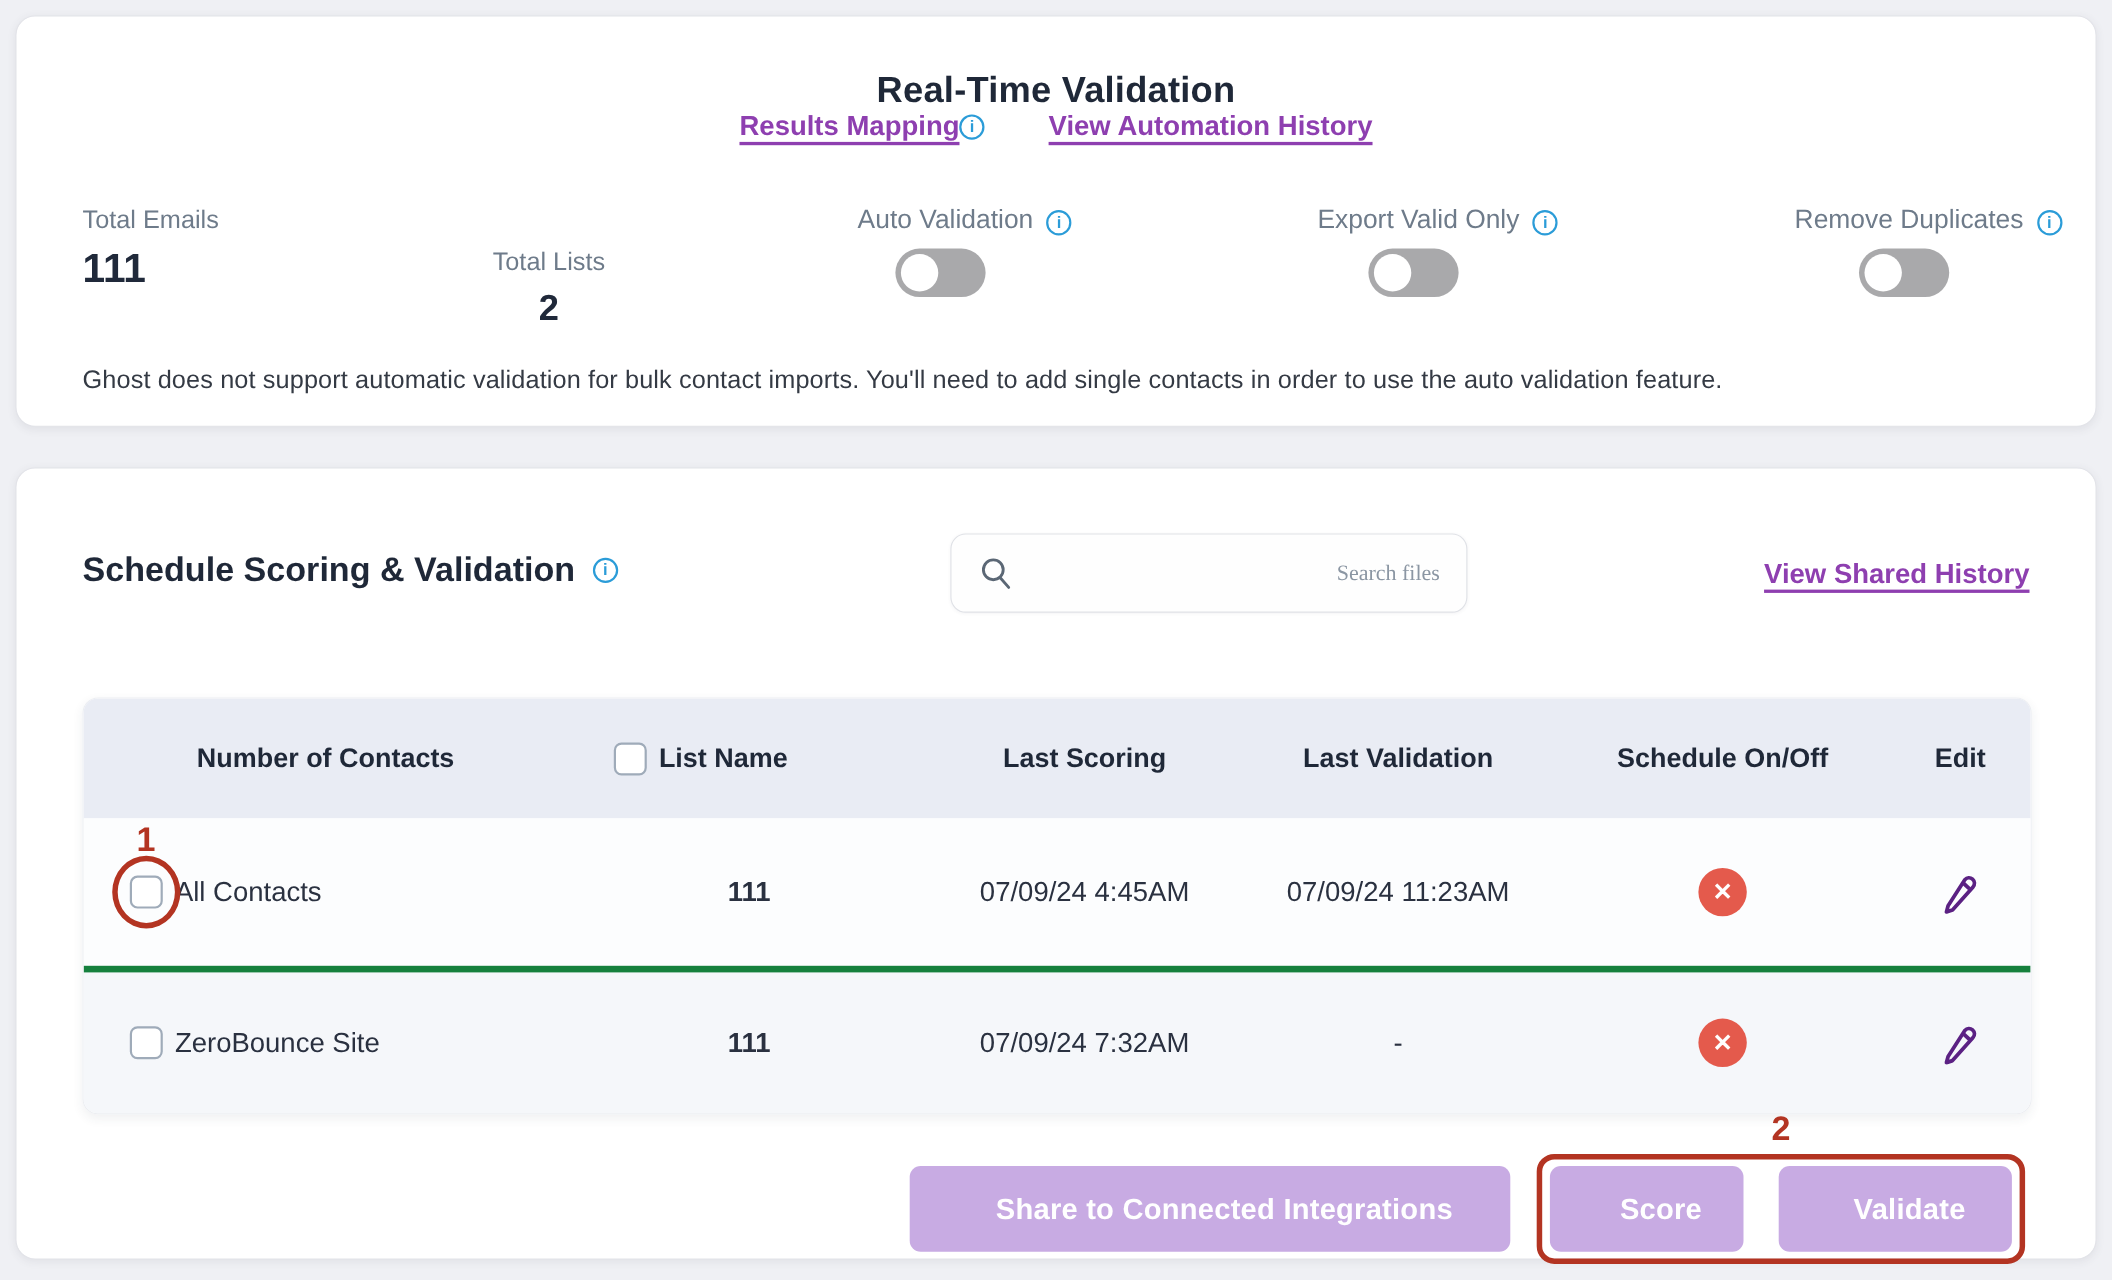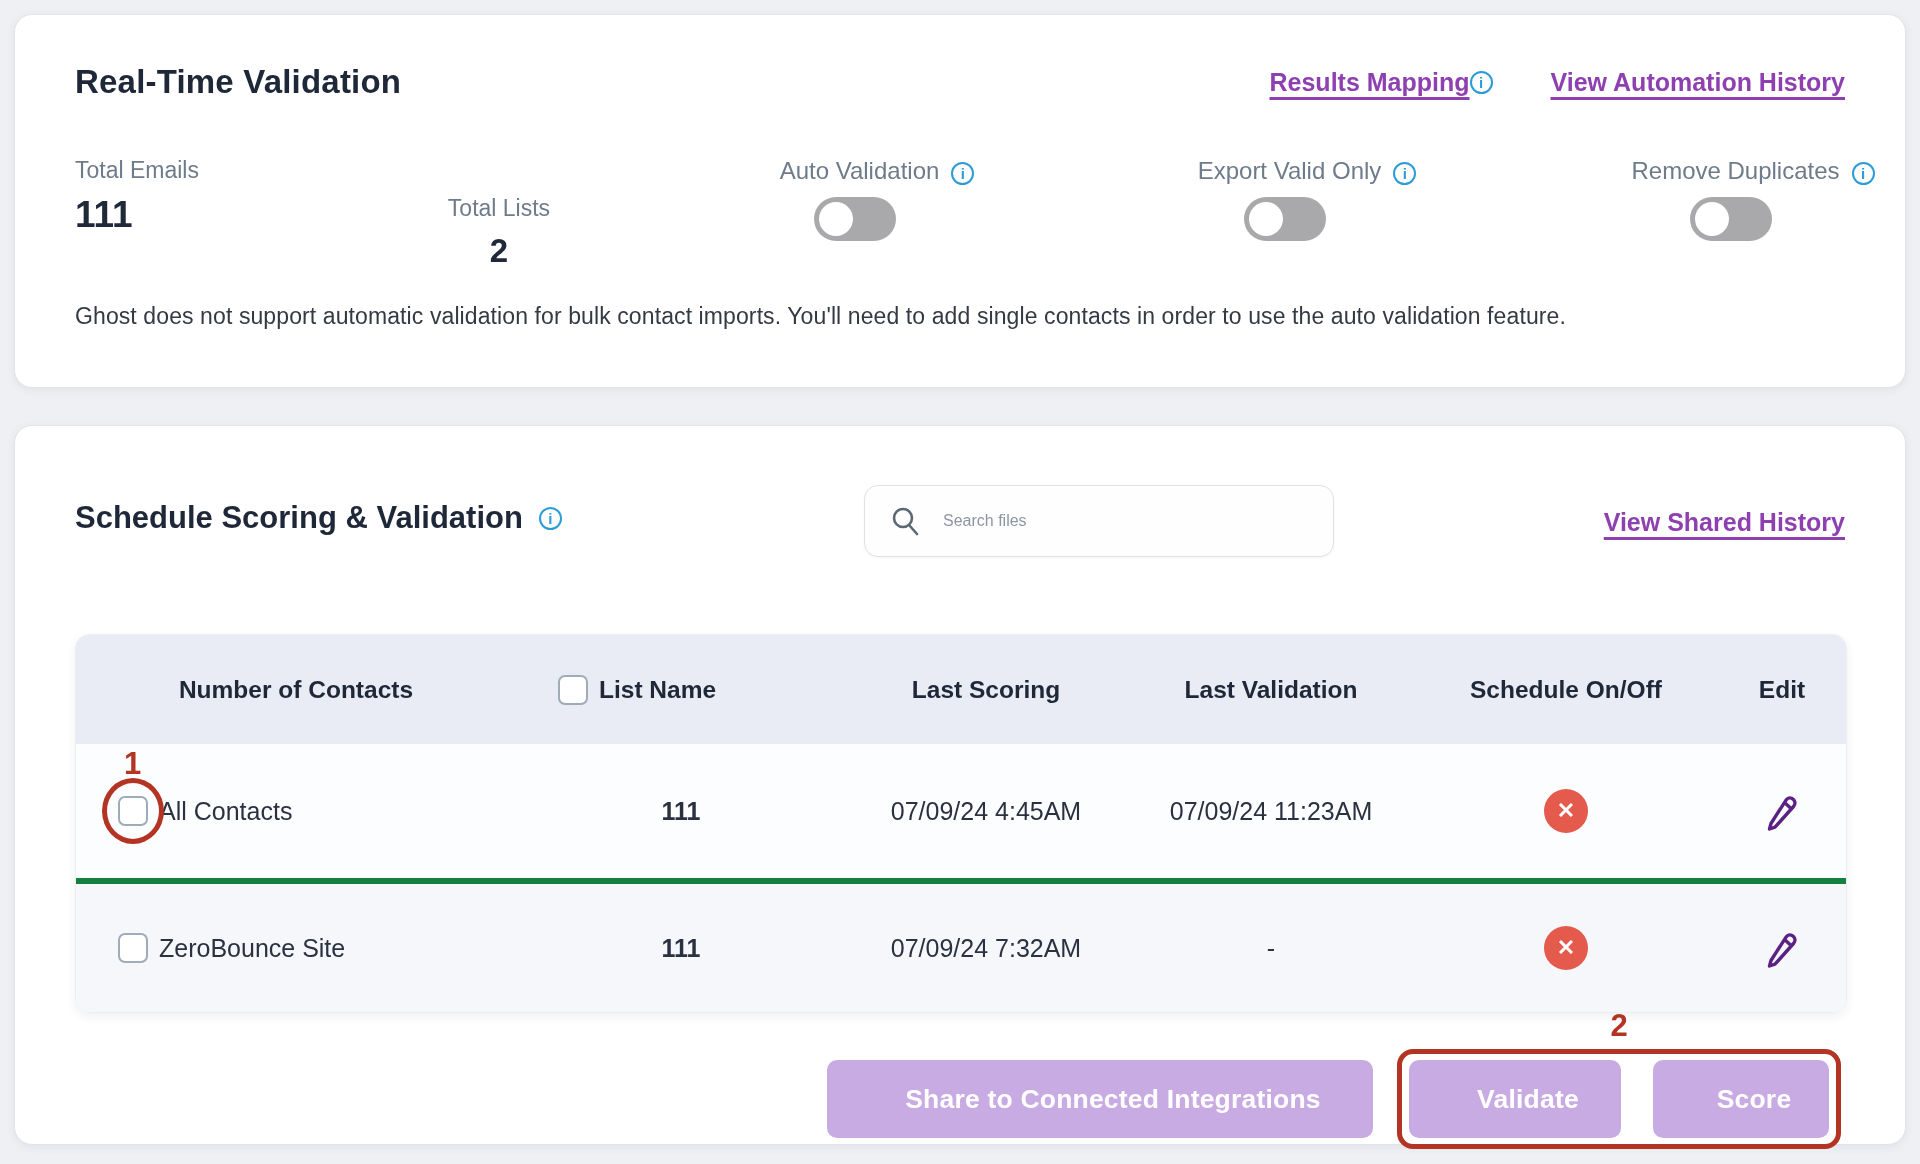--- a/index.html
+++ b/index.html
@@ -7,21 +7,21 @@
 
   .card {
     position:absolute; left:14px; width:1892px; background:#ffffff;
     border:1px solid #e2e3e8; border-radius:18px;
     box-shadow:0 2px 8px rgba(60,64,80,.08);
   }
   #realtime-card { top:14px; height:374px; padding:48px 60px 0; }
   #schedule-card { top:425px; height:720px; padding:0 60px; }
 
   
-  .card-header-row { display:flex; justify-content:space-between; align-items:center; }
+  .card-header-row { display:flex; justify-content:space-between; align-items:center;flex-direction:column; }
   .h1 { font-size:33px; font-weight:800; color:#1f2838; letter-spacing:.2px; }
   .links-row { display:flex; align-items:center; gap:58px; }
   .purple-link {
     color:#8e3fb0; font-size:25px; font-weight:800; text-decoration:underline;
     text-decoration-thickness:2.5px; text-underline-offset:6px; cursor:pointer; white-space:nowrap;
   }
   .link-with-info { display:flex; align-items:center; }
   .info-icon {
     display:inline-flex; width:23px; height:23px; border:2px solid #2b9cd8; border-radius:50%;
     color:#2b9cd8; font-size:15px; font-weight:700; align-items:center; justify-content:center;
@@ -53,22 +53,23 @@
   .schedule-header { position:relative; height:208px; }
   .h2-wrap { position:absolute; left:0; top:74px; display:flex; align-items:center; gap:16px; }
   .h2 { font-size:31px; font-weight:800; color:#1f2838; }
   .search-box {
     position:absolute; left:789px; top:59px; width:470px; height:72px;
     border:1px solid #dfe1e6; border-radius:14px; background:#fefefe;
     display:flex; align-items:center; padding:0 24px; gap:22px;
     box-shadow:0 1px 3px rgba(60,64,80,.05);
   }
   .search-input {
-    border:none; outline:none; flex:1; font-size:16px; color:#2a3140; background:transparent;
-    font-family:Liberation Sans, sans-serif;
+    border:none; outline:none; flex:1; font-size:20px; color:#2a3140; background:transparent;
+    font-family:Liberation Serif, serif;
+    text-align:right;
   }
   .search-input::placeholder { color:#8b96a3; }
   .shared-history { position:absolute; right:0; top:82px; }
 
   .table {
     width:1772px; border-radius:14px; overflow:hidden;
     box-shadow:0 4px 10px rgba(40,50,70,.07); border:1px solid #eceef2;
   }
   .trow { display:grid; grid-template-columns:440px 330px 280px 290px 300px 132px; align-items:center; }
   .thead { background:#e9ecf4; height:109px; }
@@ -245,17 +246,17 @@
           </svg>
         </span>
       </div>
     </div>
   </div>
 
   <div class="buttons-row">
     <button class="btn btn-share">Share to Connected Integrations</button>
     <div class="ann-box">
       <span class="ann-two ann-red">2</span>
+      <button class="btn btn-score">Score</button>
       <button class="btn btn-validate">Validate</button>
-      <button class="btn btn-score">Score</button>
     </div>
   </div>
 </div>
 
 </body></html>

